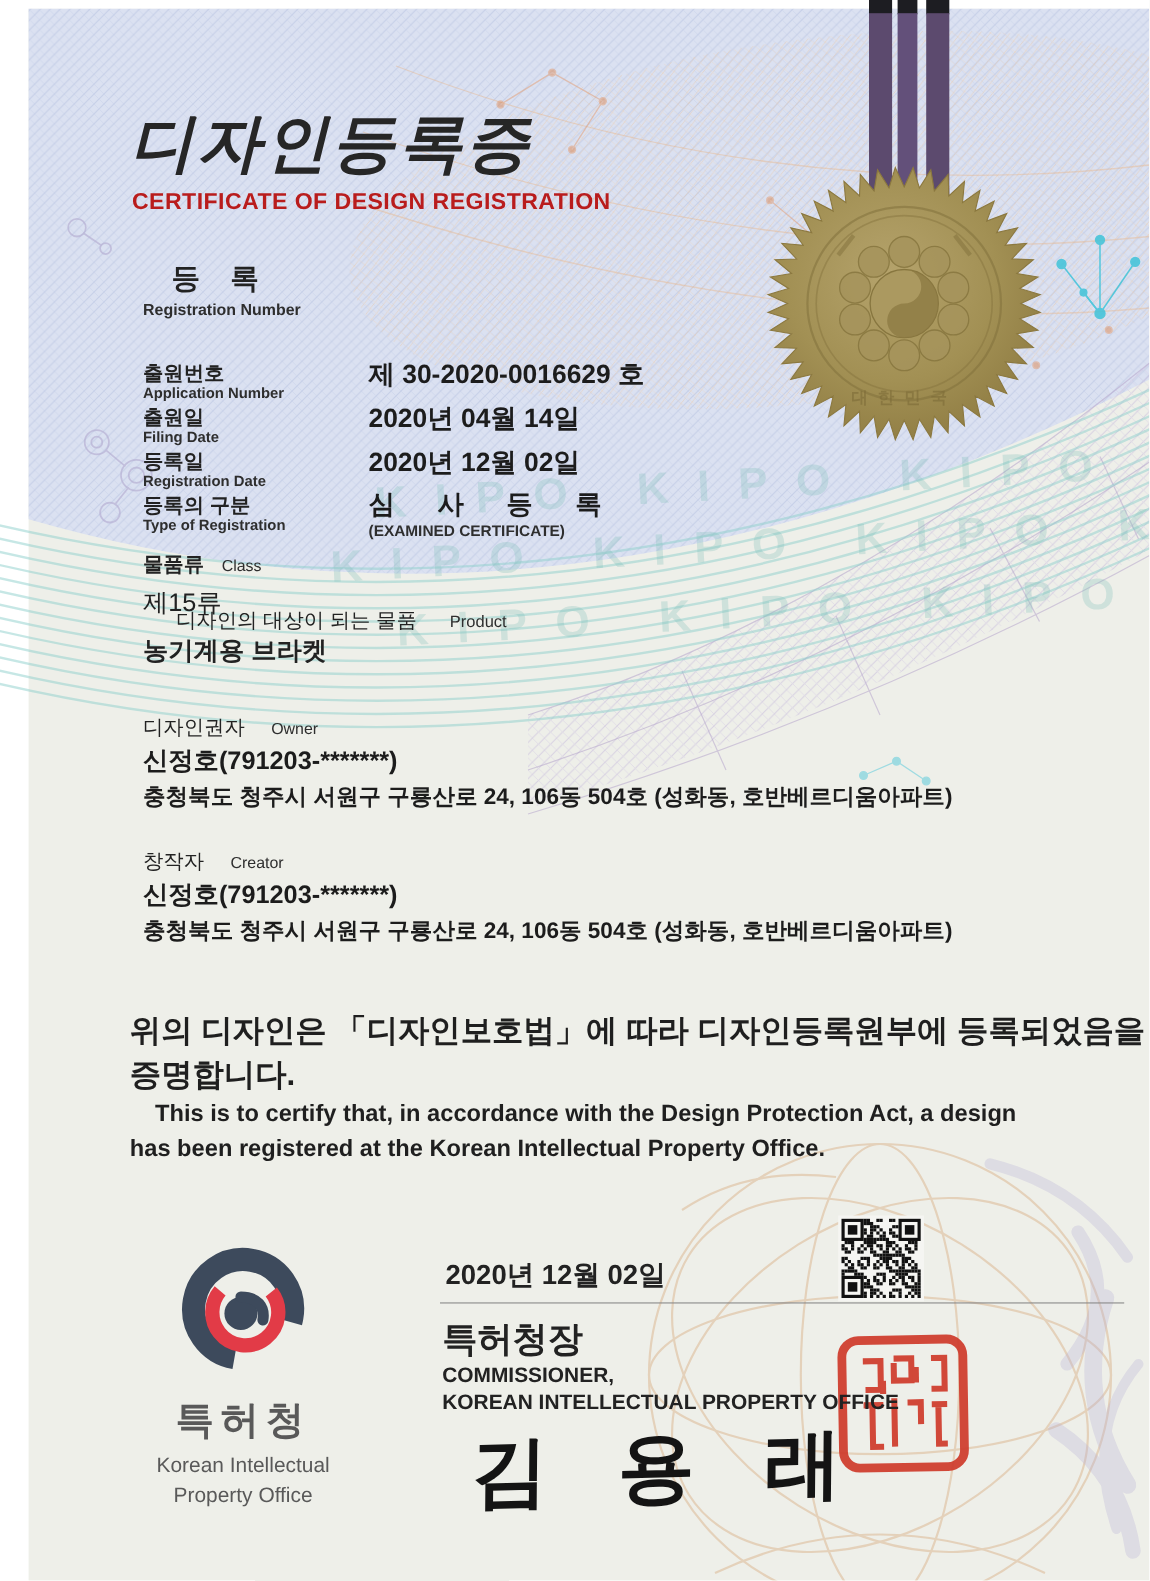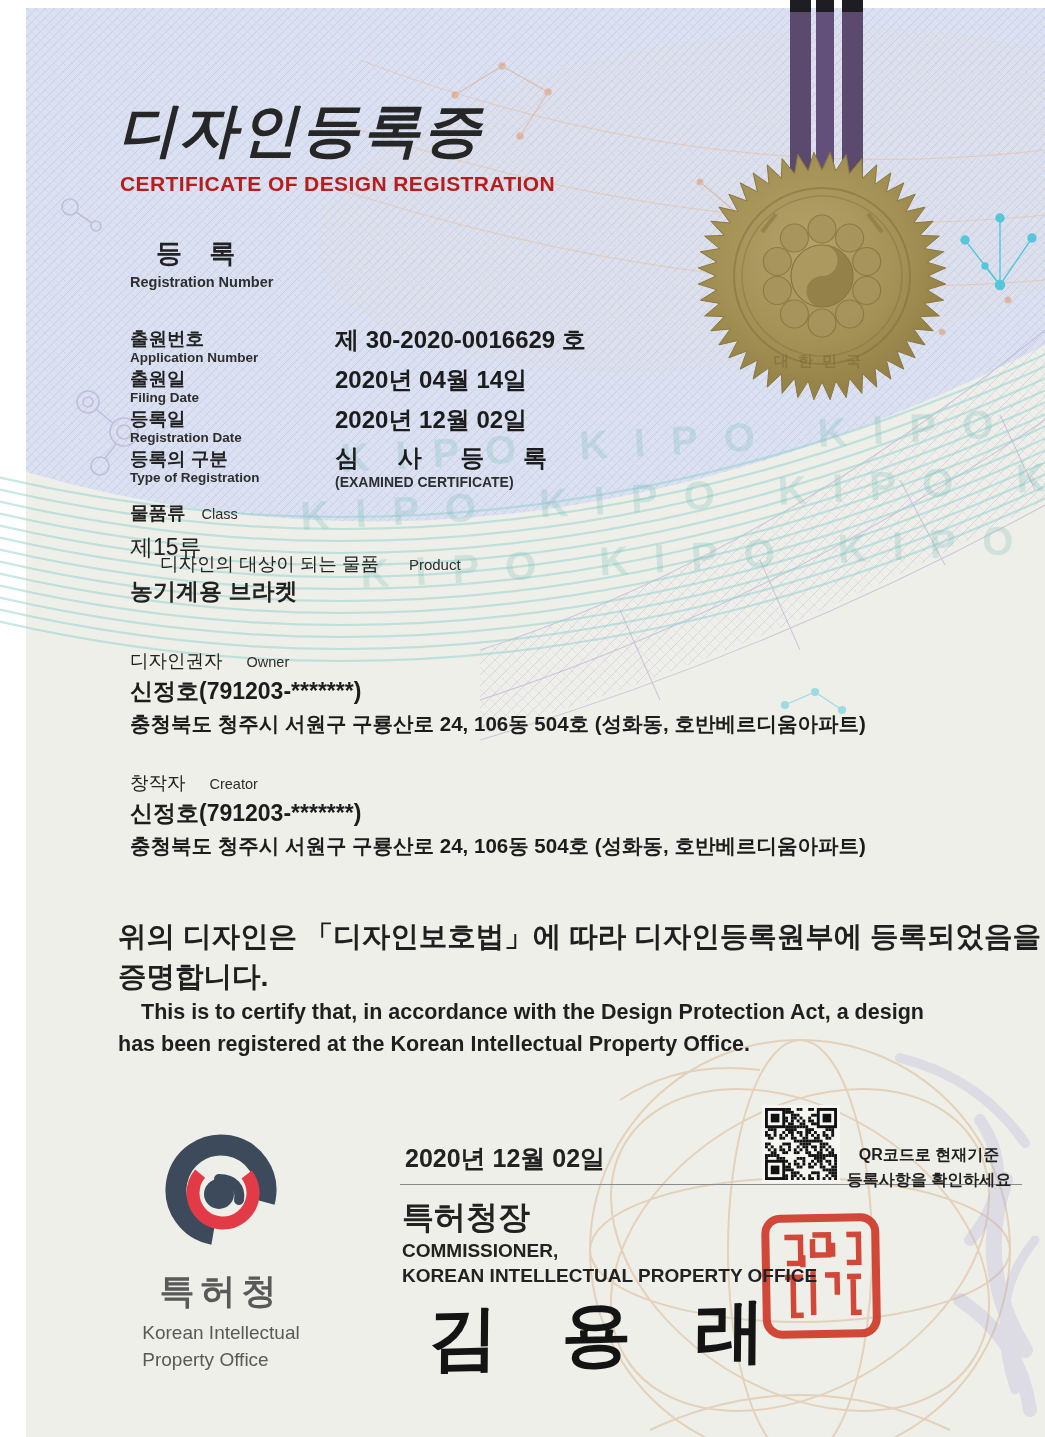--- a/index.html
+++ b/index.html
@@ -16,21 +16,21 @@
   .val-big{font-size:28px;font-weight:700;color:#1c1c1c;}
   .reg-lbl{font-size:26px;font-weight:700;letter-spacing:10px;color:#222;}
   .pair{display:flex;align-items:baseline;}
   .name-line{font-size:23px;font-weight:700;color:#1c1c1c;}
   .addr-line{font-size:20.5px;font-weight:700;color:#1c1c1c;}
   .st-ko{font-size:28.5px;font-weight:700;color:#1f1f1f;}
   .st-en{font-size:21.5px;font-weight:700;color:#1f1f1f;}
   .wm-row{font-size:40px;font-weight:800;letter-spacing:26px;color:rgba(122,188,182,.27);transform:rotate(-3deg);}
   .qr-note{font-size:16px;font-weight:700;color:#1f1f1f;line-height:1.55;text-align:center;}
   .logo-ko{font-size:35px;font-weight:700;letter-spacing:6px;color:#595959;}
-  .logo-en{font-size:19px;font-weight:400;color:#595959;line-height:1.4;}
+  .logo-en{font-size:19px;font-weight:400;color:#595959;line-height:1.4;text-align:center;}
   .hr-line{position:absolute;height:0;border-top:1.5px solid #8a8a8a;}
   .sig{font-size:70px;font-weight:600;letter-spacing:22px;color:#141414;transform:rotate(-1.5deg) skewX(-2deg);}
 </style>
 </head>
 <body>
 
 <div id="page">
   <div id="cert-bg"></div>
 
   <svg id="bg-svg" viewBox="0 0 1045 1437" xmlns="http://www.w3.org/2000/svg">
@@ -516,23 +516,19 @@
   <div class="abs st-en" style="left:118px;top:1000px;margin-left:23px;">This is to certify that, in accordance with the Design Protection Act, a design</div>
   <div class="abs st-en" style="left:118px;top:1032px;">has been registered at the Korean Intellectual Property Office.</div>
 
   <div class="abs" style="left:405px;top:1142px;font-size:25px;font-weight:600;">2020년 12월 02일</div>
   <div class="hr-line" style="left:400px;top:1184px;width:622px;"></div>
   <div class="abs" style="left:402px;top:1196px;font-size:32px;font-weight:800;">특허청장</div>
   <div class="abs" style="left:402px;top:1240px;font-size:19px;font-weight:700;">COMMISSIONER,</div>
   <div class="abs" style="left:402px;top:1265px;font-size:19px;font-weight:700;">KOREAN INTELLECTUAL PROPERTY OFFICE</div>
   <div class="abs sig" style="left:428px;top:1288px;">김 용 래</div>
 
-  <div class="abs qr-note" style="left:846px;top:1143px;width:166px;white-space:normal;">
-    <div>QR코드로 현재기준</div>
-    <div>등록사항을 확인하세요</div>
-  </div>
 
   <div class="abs logo-ko" style="left:221px;top:1268px;transform:translateX(-50%);">특허청</div>
   <div class="abs logo-en" style="left:221px;top:1320px;transform:translateX(-50%);">
     <div>Korean Intellectual</div>
     <div>Property Office</div>
   </div>
 </div>
 
 </body></html>

